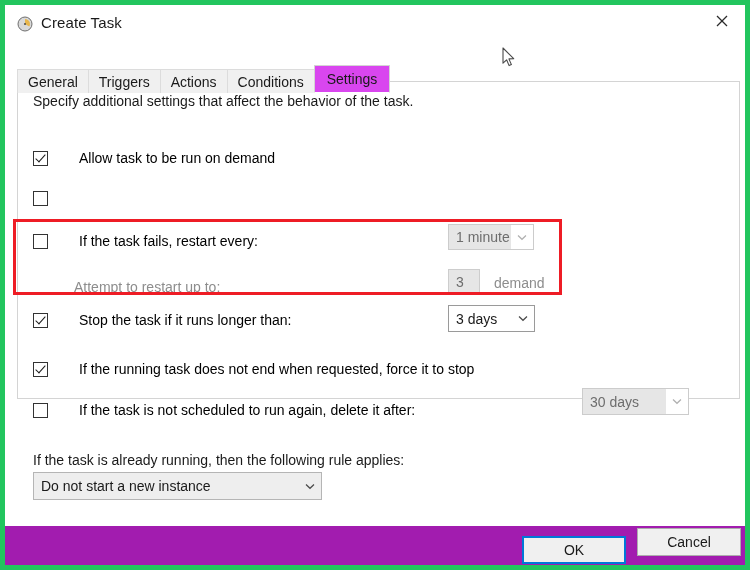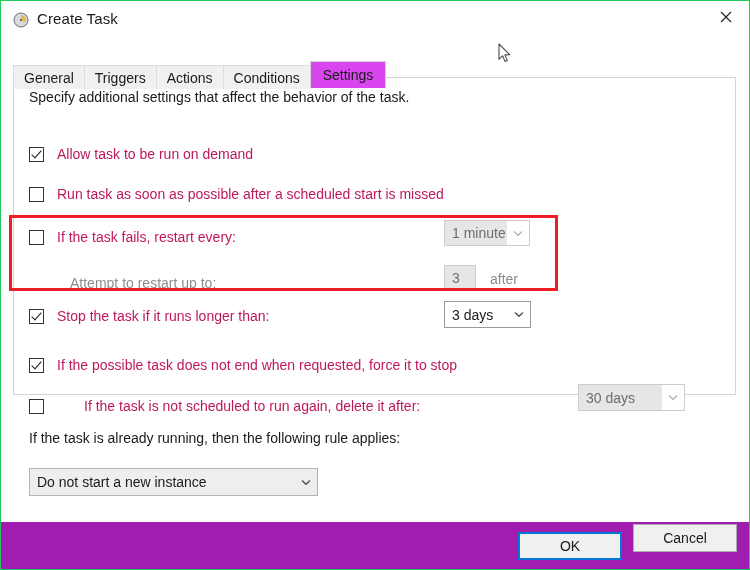--- a/index.html
+++ b/index.html
@@ -12,21 +12,21 @@
     background: #ffffff;
     font-family: "Liberation Sans", sans-serif;
     overflow: hidden;
   }
 
   .window {
     position: relative;
     width: 750px;
     height: 570px;
     background: #ffffff;
-    border: 1px solid #22c55e;
+    border: 5px solid #22c55e;
     box-sizing: border-box;
     overflow: hidden;
   }
 
   
   .titlebar {
     position: absolute;
     left: 0; top: 0;
     width: 100%;
     height: 38px;
@@ -131,23 +131,23 @@
   .cb.checked::after {
     content: "";
     position: absolute;
     left: 4px; top: 0px;
     width: 4px; height: 9px;
     border: solid #1a1a1a;
     border-width: 0 1.6px 1.6px 0;
     transform: rotate(42deg);
   }
   .row-label {
-    margin-left: 13px;
-    font-size: 14px;
-    color: #be185d;
+    margin-left: 31px;
+    font-size: 14px;
+    color: #000000;
     white-space: nowrap;
   }
   .row-label.sub {
     margin-left: 41px;
     color: #8d8d8d;
   }
   .plain-text {
     position: absolute;
     left: 15px;
     font-size: 14px;
@@ -308,21 +308,20 @@
 
     <div class="desc">Specify additional settings that affect the behavior of the task.</div>
 
     <div class="row" style="top:66px;">
       <span class="cb checked"></span>
       <span class="row-label">Allow task to be run on demand</span>
     </div>
 
     <div class="row" style="top:106px;">
       <span class="cb"></span>
-      <span class="row-label">Run task as soon as possible after a scheduled start is missed</span>
     </div>
 
     <div class="row" style="top:149px;">
       <span class="cb"></span>
       <span class="row-label">If the task fails, restart every:</span>
     </div>
     <div class="combo disabled" style="left:430px; top:142px; width:86px; height:26px;">
       <span class="combo-text">1 minute</span>
       <span class="combo-arrow">
         <svg width="10" height="7" viewBox="0 0 10 7">
@@ -330,54 +329,54 @@
         </svg>
       </span>
     </div>
 
     <div class="row" style="top:195px;">
       <span class="row-label sub">Attempt to restart up to:</span>
     </div>
     <div class="numfield" style="left:430px; top:187px; width:32px; height:26px;">
       <span>3</span>
     </div>
-    <div class="times-label" style="left:476px; top:193px;">after</div>
+    <div class="times-label" style="left:476px; top:193px;">demand</div>
 
     <div class="row" style="top:228px;">
       <span class="cb checked"></span>
       <span class="row-label">Stop the task if it runs longer than:</span>
     </div>
     <div class="combo" style="left:430px; top:223px; width:87px; height:27px;">
       <span class="combo-text">3 days</span>
       <span class="combo-arrow">
         <svg width="10" height="7" viewBox="0 0 10 7">
           <path d="M1 1.5 L5 5.3 L9 1.5" fill="none" stroke="#4a4a4a" stroke-width="1.2"></path>
         </svg>
       </span>
     </div>
 
     <div class="row" style="top:277px;">
       <span class="cb checked"></span>
-      <span class="row-label">If the possible task does not end when requested, force it to stop</span>
-    </div>
-
-    <div class="row" style="top:318px;gap:27px;">
+      <span class="row-label">If the running task does not end when requested, force it to stop</span>
+    </div>
+
+    <div class="row" style="top:318px;">
       <span class="cb"></span>
       <span class="row-label">If the task is not scheduled to run again, delete it after:</span>
     </div>
     <div class="combo disabled" style="left:519px; top:306px; width:107px; height:27px;margin-left:45px;">
       <span class="combo-text">30 days</span>
       <span class="combo-arrow">
         <svg width="10" height="7" viewBox="0 0 10 7">
           <path d="M1 1.5 L5 5.3 L9 1.5" fill="none" stroke="#b0b0b0" stroke-width="1.2"></path>
         </svg>
       </span>
     </div>
 
-    <div class="plain-text" style="top:352px;">If the task is already running, then the following rule applies:</div>
+    <div class="plain-text" style="top:370px;">If the task is already running, then the following rule applies:</div>
 
     <div class="combo filled" style="left:15px; top:390px; width:289px; height:28px;">
       <span class="combo-text">Do not start a new instance</span>
       <span class="combo-arrow">
         <svg width="10" height="7" viewBox="0 0 10 7">
           <path d="M1 1.5 L5 5.3 L9 1.5" fill="none" stroke="#4a4a4a" stroke-width="1.2"></path>
         </svg>
       </span>
     </div>
 

